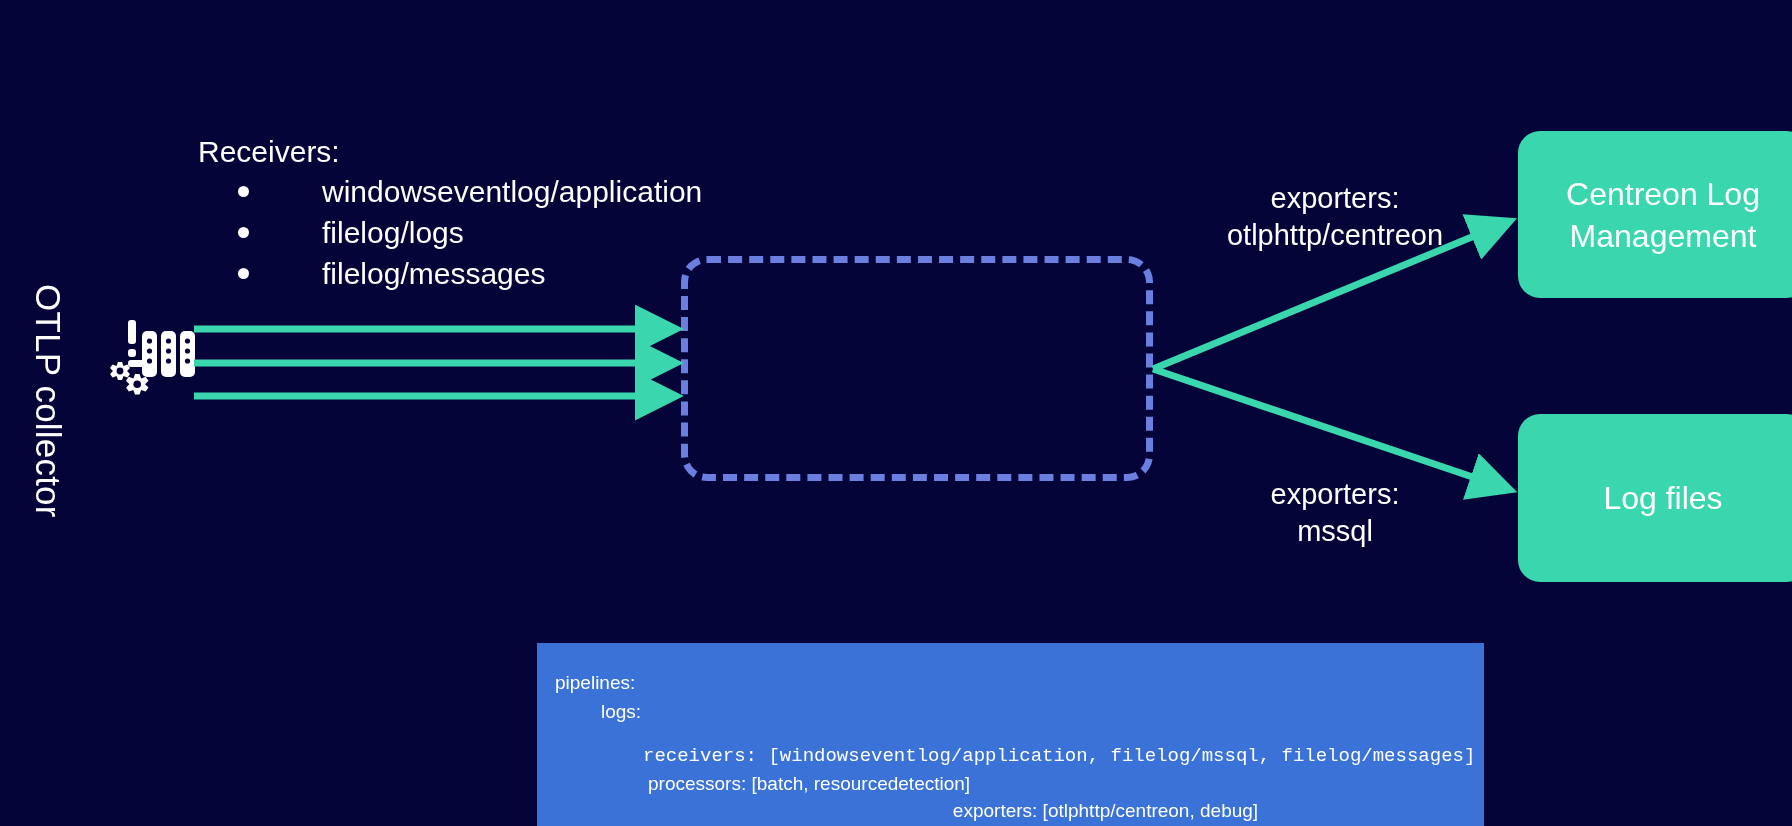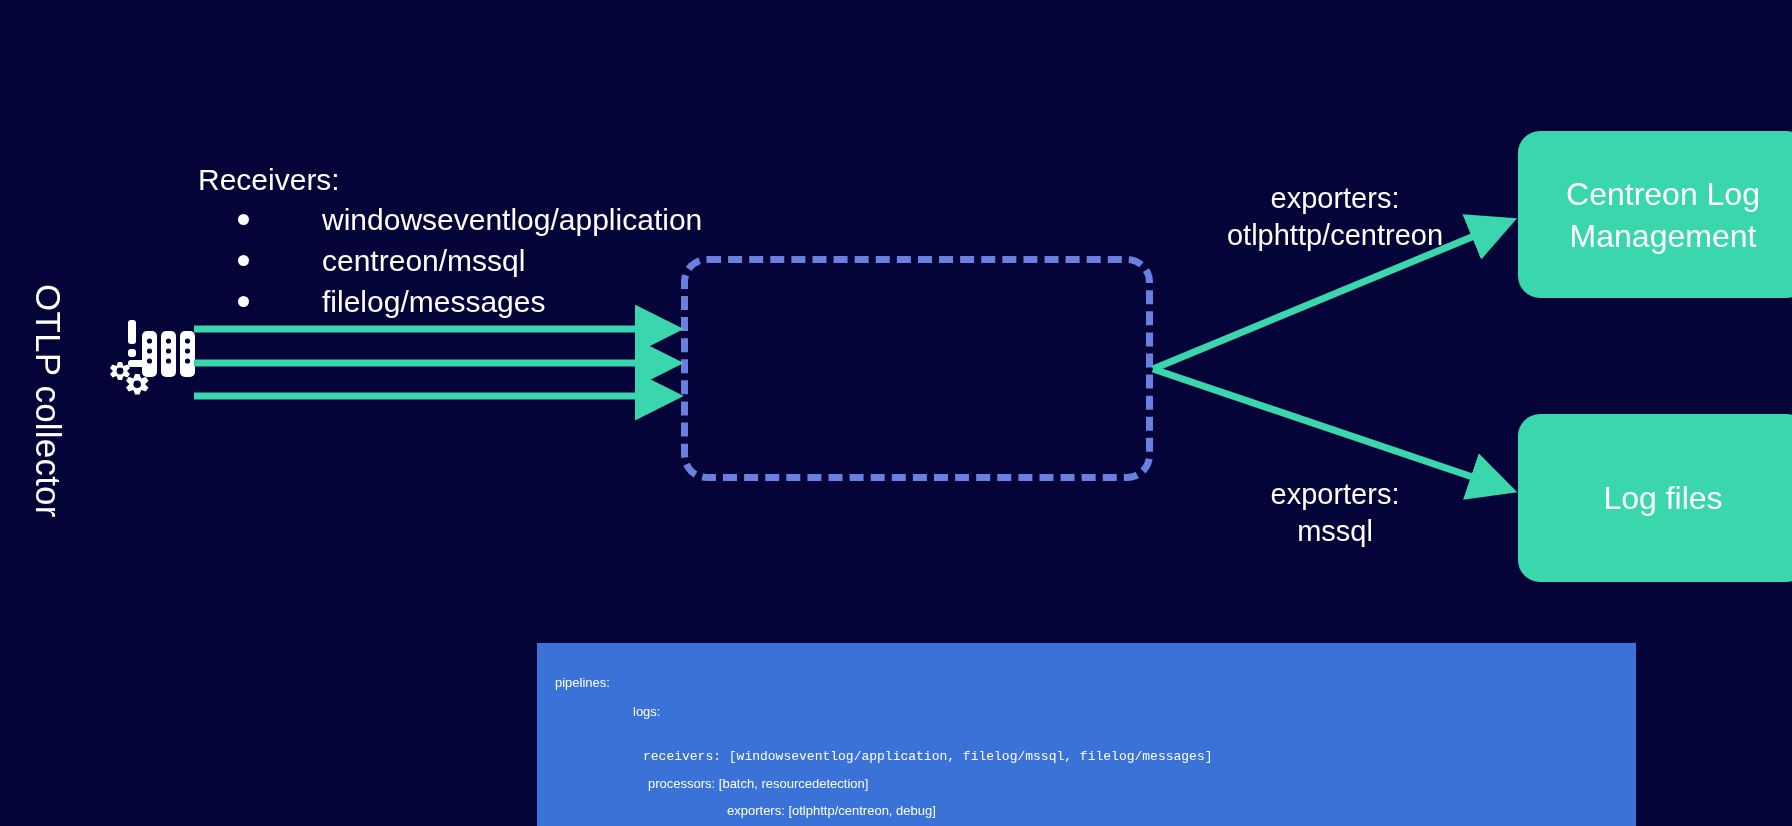--- a/index.html
+++ b/index.html
@@ -46,21 +46,20 @@
   .receivers-block {
     position: absolute;
     left: 198px;
     top: 133px;
     color: #ffffff;
   }
   .block-title {
     font-size: 30px;
     line-height: 38px;
     white-space: nowrap;
-    margin-top: 28px;
   }
   .bullet-row {
     display: flex;
     align-items: center;
     font-size: 30px;
     line-height: 41px;
     white-space: nowrap;
     gap: 16px;
   }
   .bullet-dot {
@@ -119,34 +118,34 @@
     margin-top: 13px;
   }
   #exp-label-top   { left: 1150px; top: 167px; width: 370px; }
   #exp-label-bottom{ left: 1150px; top: 463px; width: 370px; }
 
   
   .yaml-panel {
     position: absolute;
     left: 537px;
     top: 643px;
-    width: 1099px;
+    width: 947px;
     height: 183px;
     background: #3a72d8;
     color: #ffffff;
-    font-size: 13px;
+    font-size: 19px;
     line-height: 27px;
     padding-top: 26px;
   }
   .yaml-line { white-space: nowrap; }
   .yl-1 { padding-left: 18px; }
-  .yl-2 { padding-left: 96px; padding-top: 2px; }
+  .yl-2 { padding-left: 64px; padding-top: 2px; }
   .yl-3 { padding-left: 106px; padding-top: 18px; font-family: Liberation Mono, monospace; }
   .yl-4 { padding-left: 111px; }
-  .yl-5 { padding-left: 190px; }
+  .yl-5 { padding-left: 190px; text-align: center; }
 
   
   #arrows {
     position: absolute;
     left: 0; top: 0;
     width: 1792px; height: 826px;
     pointer-events: none;
   }
 </style>
 </head>
@@ -183,21 +182,21 @@
   </div>
 
   <div class="receivers-block">
     <div class="block-title">Receivers:</div>
     <div class="bullet-row">
       <span class="bullet-dot"></span>
       <span>windowseventlog/application</span>
     </div>
     <div class="bullet-row">
       <span class="bullet-dot"></span>
-      <span>centreon/mssql</span>
+      <span>filelog/logs</span>
     </div>
     <div class="bullet-row">
       <span class="bullet-dot"></span>
       <span>filelog/messages</span>
     </div>
   </div>
 
   <div class="proc-box"></div>
 
   <svg id="arrows" viewBox="0 0 1792 826" xmlns="http://www.w3.org/2000/svg">

